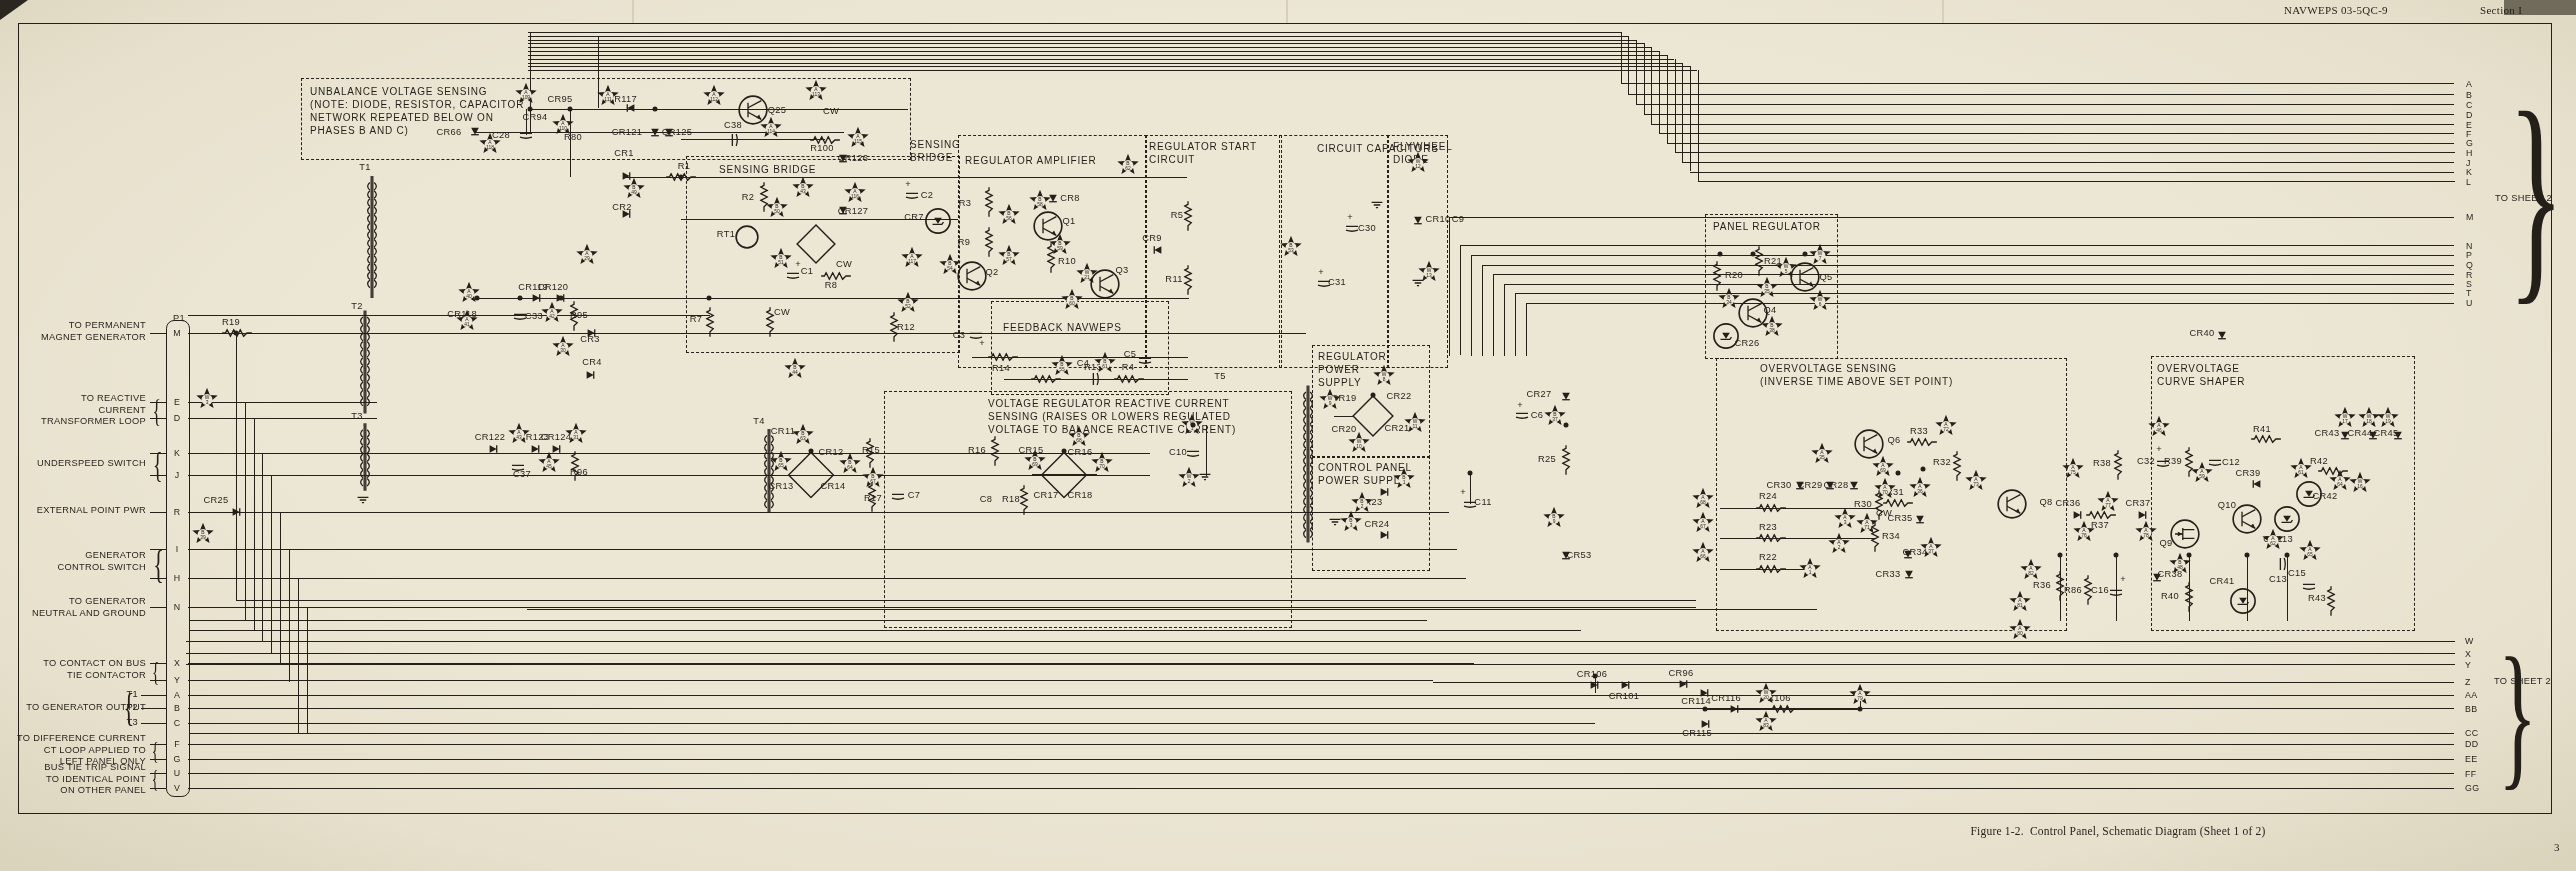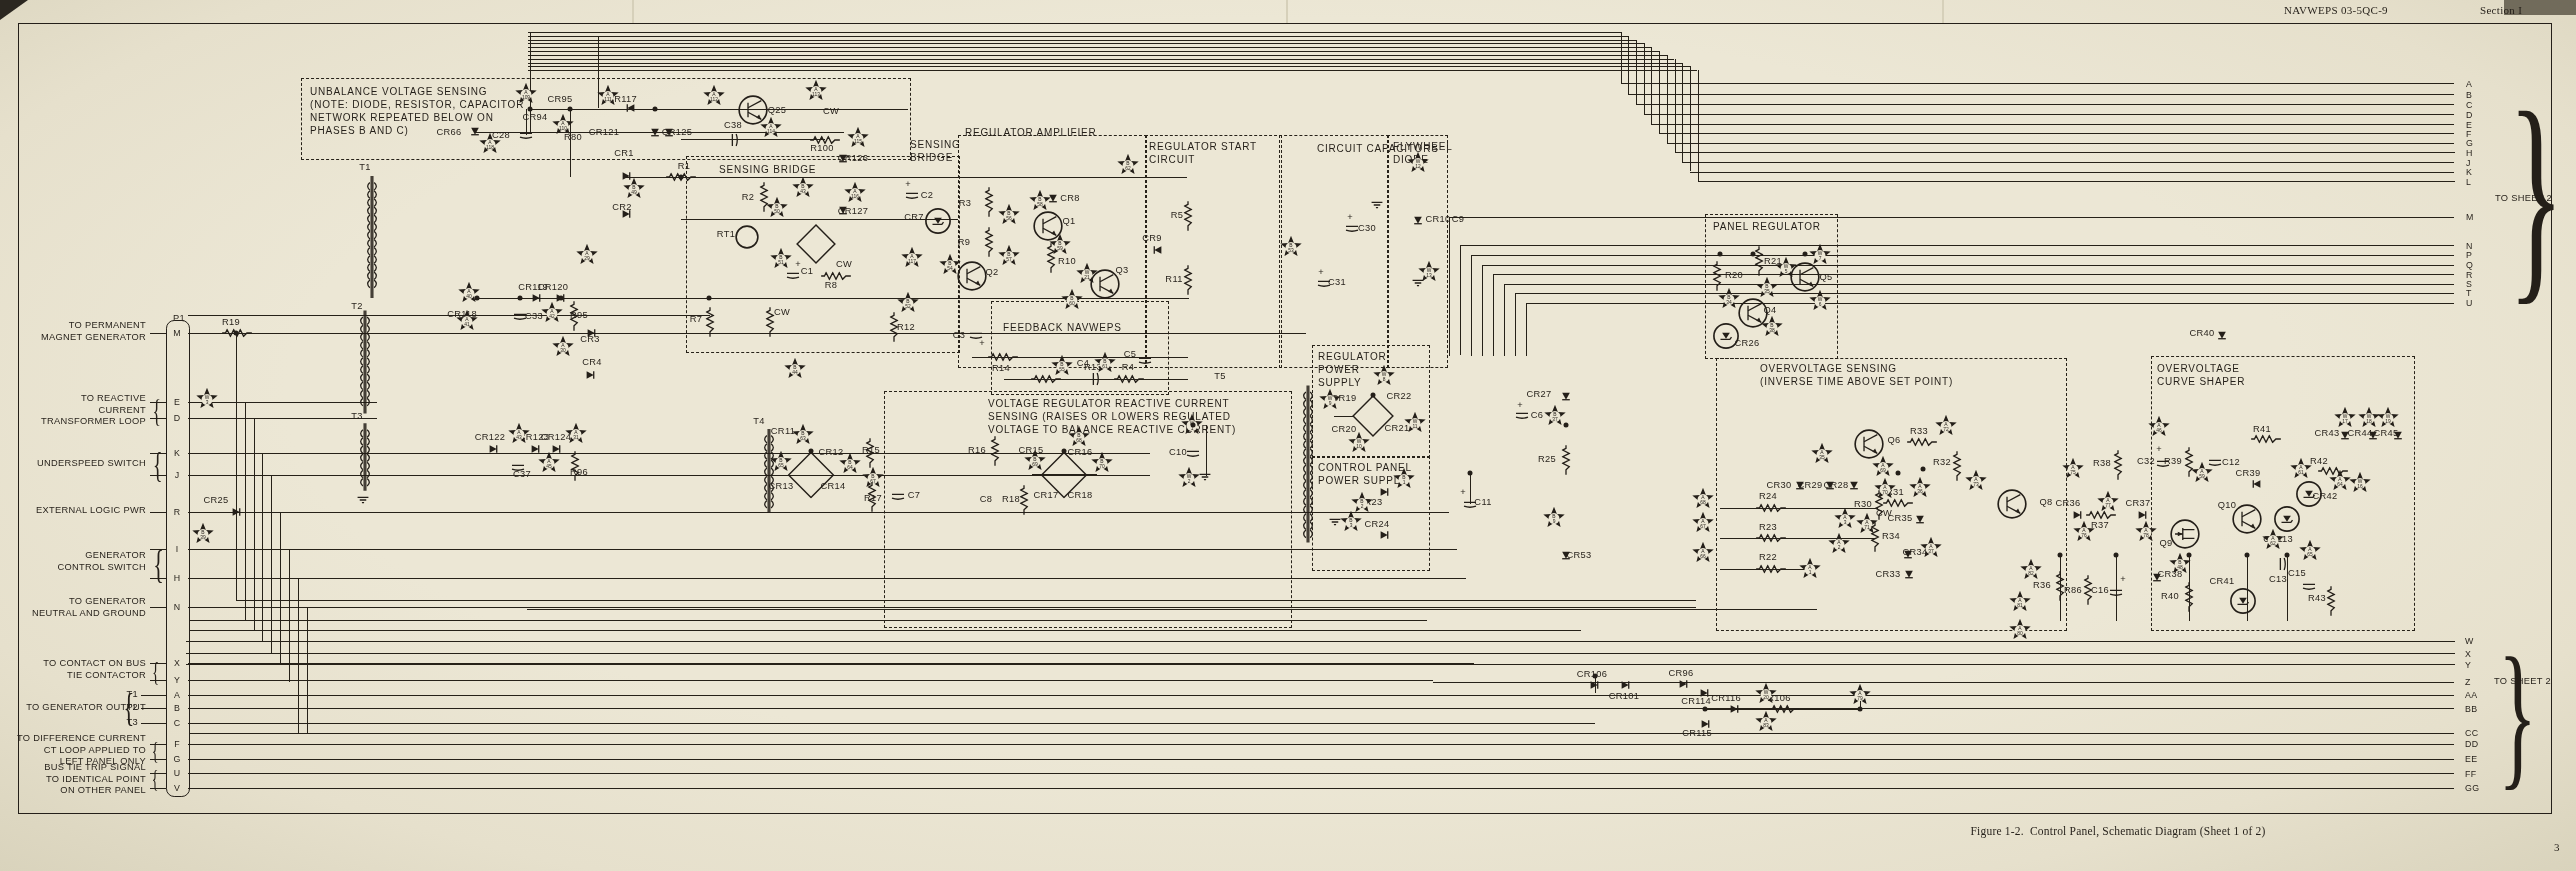--- a/index.html
+++ b/index.html
@@ -50,21 +50,21 @@
       <div class="dashbox" style="left:991px;top:301px;width:176px;height:92px"></div>
       <div class="dashbox" style="left:884px;top:391px;width:406px;height:235px"></div>
       <div class="dashbox" style="left:1312px;top:345px;width:116px;height:111px"></div>
       <div class="dashbox" style="left:1312px;top:456px;width:116px;height:113px"></div>
       <div class="dashbox" style="left:1705px;top:214px;width:131px;height:143px"></div>
       <div class="dashbox" style="left:1716px;top:358px;width:349px;height:271px"></div>
       <div class="dashbox" style="left:2151px;top:356px;width:262px;height:273px"></div>
       <div class="lbl title" style="left:310px;top:85px">UNBALANCE VOLTAGE SENSING<br>(NOTE: DIODE, RESISTOR, CAPACITOR<br>NETWORK REPEATED BELOW ON<br>PHASES B AND C)</div>
       <div class="lbl title" style="left:719px;top:163px">SENSING BRIDGE</div>
       <div class="lbl title" style="left:910px;top:138px">SENSING<br>BRIDGE</div>
-      <div class="lbl title" style="left:965px;top:126px">REGULATOR AMPLIFIER</div>
+      <div class="lbl title" style="left:965px;top:154px">REGULATOR AMPLIFIER</div>
       <div class="lbl title" style="left:1149px;top:140px">REGULATOR START<br>CIRCUIT</div>
       <div class="lbl title" style="left:1317px;top:142px">CIRCUIT CAPACITORS</div>
       <div class="lbl title" style="left:1393px;top:140px">FLYWHEEL<br>DIODE</div>
       <div class="lbl title" style="left:1003px;top:321px">FEEDBACK NAVWEPS</div>
       <div class="lbl title" style="left:988px;top:397px">VOLTAGE REGULATOR REACTIVE CURRENT<br>SENSING (RAISES OR LOWERS REGULATED<br>VOLTAGE TO BALANCE REACTIVE CURRENT)</div>
       <div class="lbl title" style="left:1318px;top:350px">REGULATOR<br>POWER<br>SUPPLY</div>
       <div class="lbl title" style="left:1318px;top:461px">CONTROL PANEL<br>POWER SUPPLY</div>
       <div class="lbl title" style="left:1713px;top:220px">PANEL REGULATOR</div>
       <div class="lbl title" style="left:1760px;top:362px">OVERVOLTAGE SENSING<br>(INVERSE TIME ABOVE SET POINT)</div>
       <div class="lbl title" style="left:2157px;top:362px">OVERVOLTAGE<br>CURVE SHAPER</div>
@@ -225,21 +225,21 @@
       <div class="lbl c" style="left:177px;top:402px;font-size:8.8px">E</div>
       <div class="hline" style="left:150px;top:402px;width:16px"></div>
       <div class="lbl c" style="left:177px;top:418px;font-size:8.8px">D</div>
       <div class="hline" style="left:150px;top:418px;width:16px"></div>
       <div class="lbl r" style="left:146px;top:464px">UNDERSPEED SWITCH</div>
       <div class="brace" style="left:149px;top:447px;font-size:36px;transform:scaleX(.55)">{</div>
       <div class="lbl c" style="left:177px;top:453px;font-size:8.8px">K</div>
       <div class="hline" style="left:150px;top:453px;width:16px"></div>
       <div class="lbl c" style="left:177px;top:475px;font-size:8.8px">J</div>
       <div class="hline" style="left:150px;top:475px;width:16px"></div>
-      <div class="lbl r" style="left:146px;top:511px">EXTERNAL LOGIC PWR</div>
+      <div class="lbl r" style="left:146px;top:511px">EXTERNAL POINT PWR</div>
       <div class="lbl c" style="left:177px;top:512px;font-size:8.8px">R</div>
       <div class="hline" style="left:150px;top:512px;width:16px"></div>
       <div class="lbl r" style="left:146px;top:562px">GENERATOR<br>CONTROL SWITCH</div>
       <div class="brace" style="left:149px;top:545px;font-size:40px;transform:scaleX(.55)">{</div>
       <div class="lbl c" style="left:177px;top:549px;font-size:8.8px">I</div>
       <div class="hline" style="left:150px;top:549px;width:16px"></div>
       <div class="lbl c" style="left:177px;top:578px;font-size:8.8px">H</div>
       <div class="hline" style="left:150px;top:578px;width:16px"></div>
       <div class="lbl r" style="left:146px;top:608px">TO GENERATOR<br>NEUTRAL AND GROUND</div>
       <div class="lbl c" style="left:177px;top:607px;font-size:8.8px">N</div>
@@ -274,21 +274,21 @@
       <div class="lbl c" style="left:177px;top:788px;font-size:8.8px">V</div>
       <div class="hline" style="left:150px;top:788px;width:16px"></div>
       <div class="lbl c" style="left:231px;top:323px">R19</div>
       <div class="lbl c" style="left:216px;top:501px">CR25</div>
       <div class="lbl c" style="left:449px;top:133px">CR66</div>
       <div class="lbl c" style="left:501px;top:136px">C28</div>
       <div class="lbl c" style="left:535px;top:118px">CR94</div>
       <div class="lbl c" style="left:560px;top:100px">CR95</div>
       <div class="lbl c" style="left:573px;top:138px">R80</div>
       <div class="lbl c" style="left:622px;top:100px">CR117</div>
-      <div class="lbl c" style="left:604px;top:133px">CR121</div>
+      <div class="lbl c" style="left:627px;top:133px">CR121</div>
       <div class="lbl c" style="left:677px;top:133px">CR125</div>
       <div class="lbl c" style="left:777px;top:111px">Q25</div>
       <div class="lbl c" style="left:733px;top:126px">C38</div>
       <div class="lbl c" style="left:831px;top:112px">CW</div>
       <div class="lbl c" style="left:822px;top:149px">R100</div>
       <div class="lbl c" style="left:853px;top:159px">CR126</div>
       <div class="lbl c" style="left:853px;top:212px">CR127</div>
       <div class="lbl c" style="left:624px;top:154px">CR1</div>
       <div class="lbl c" style="left:684px;top:167px">R1</div>
       <div class="lbl c" style="left:748px;top:198px">R2</div>

